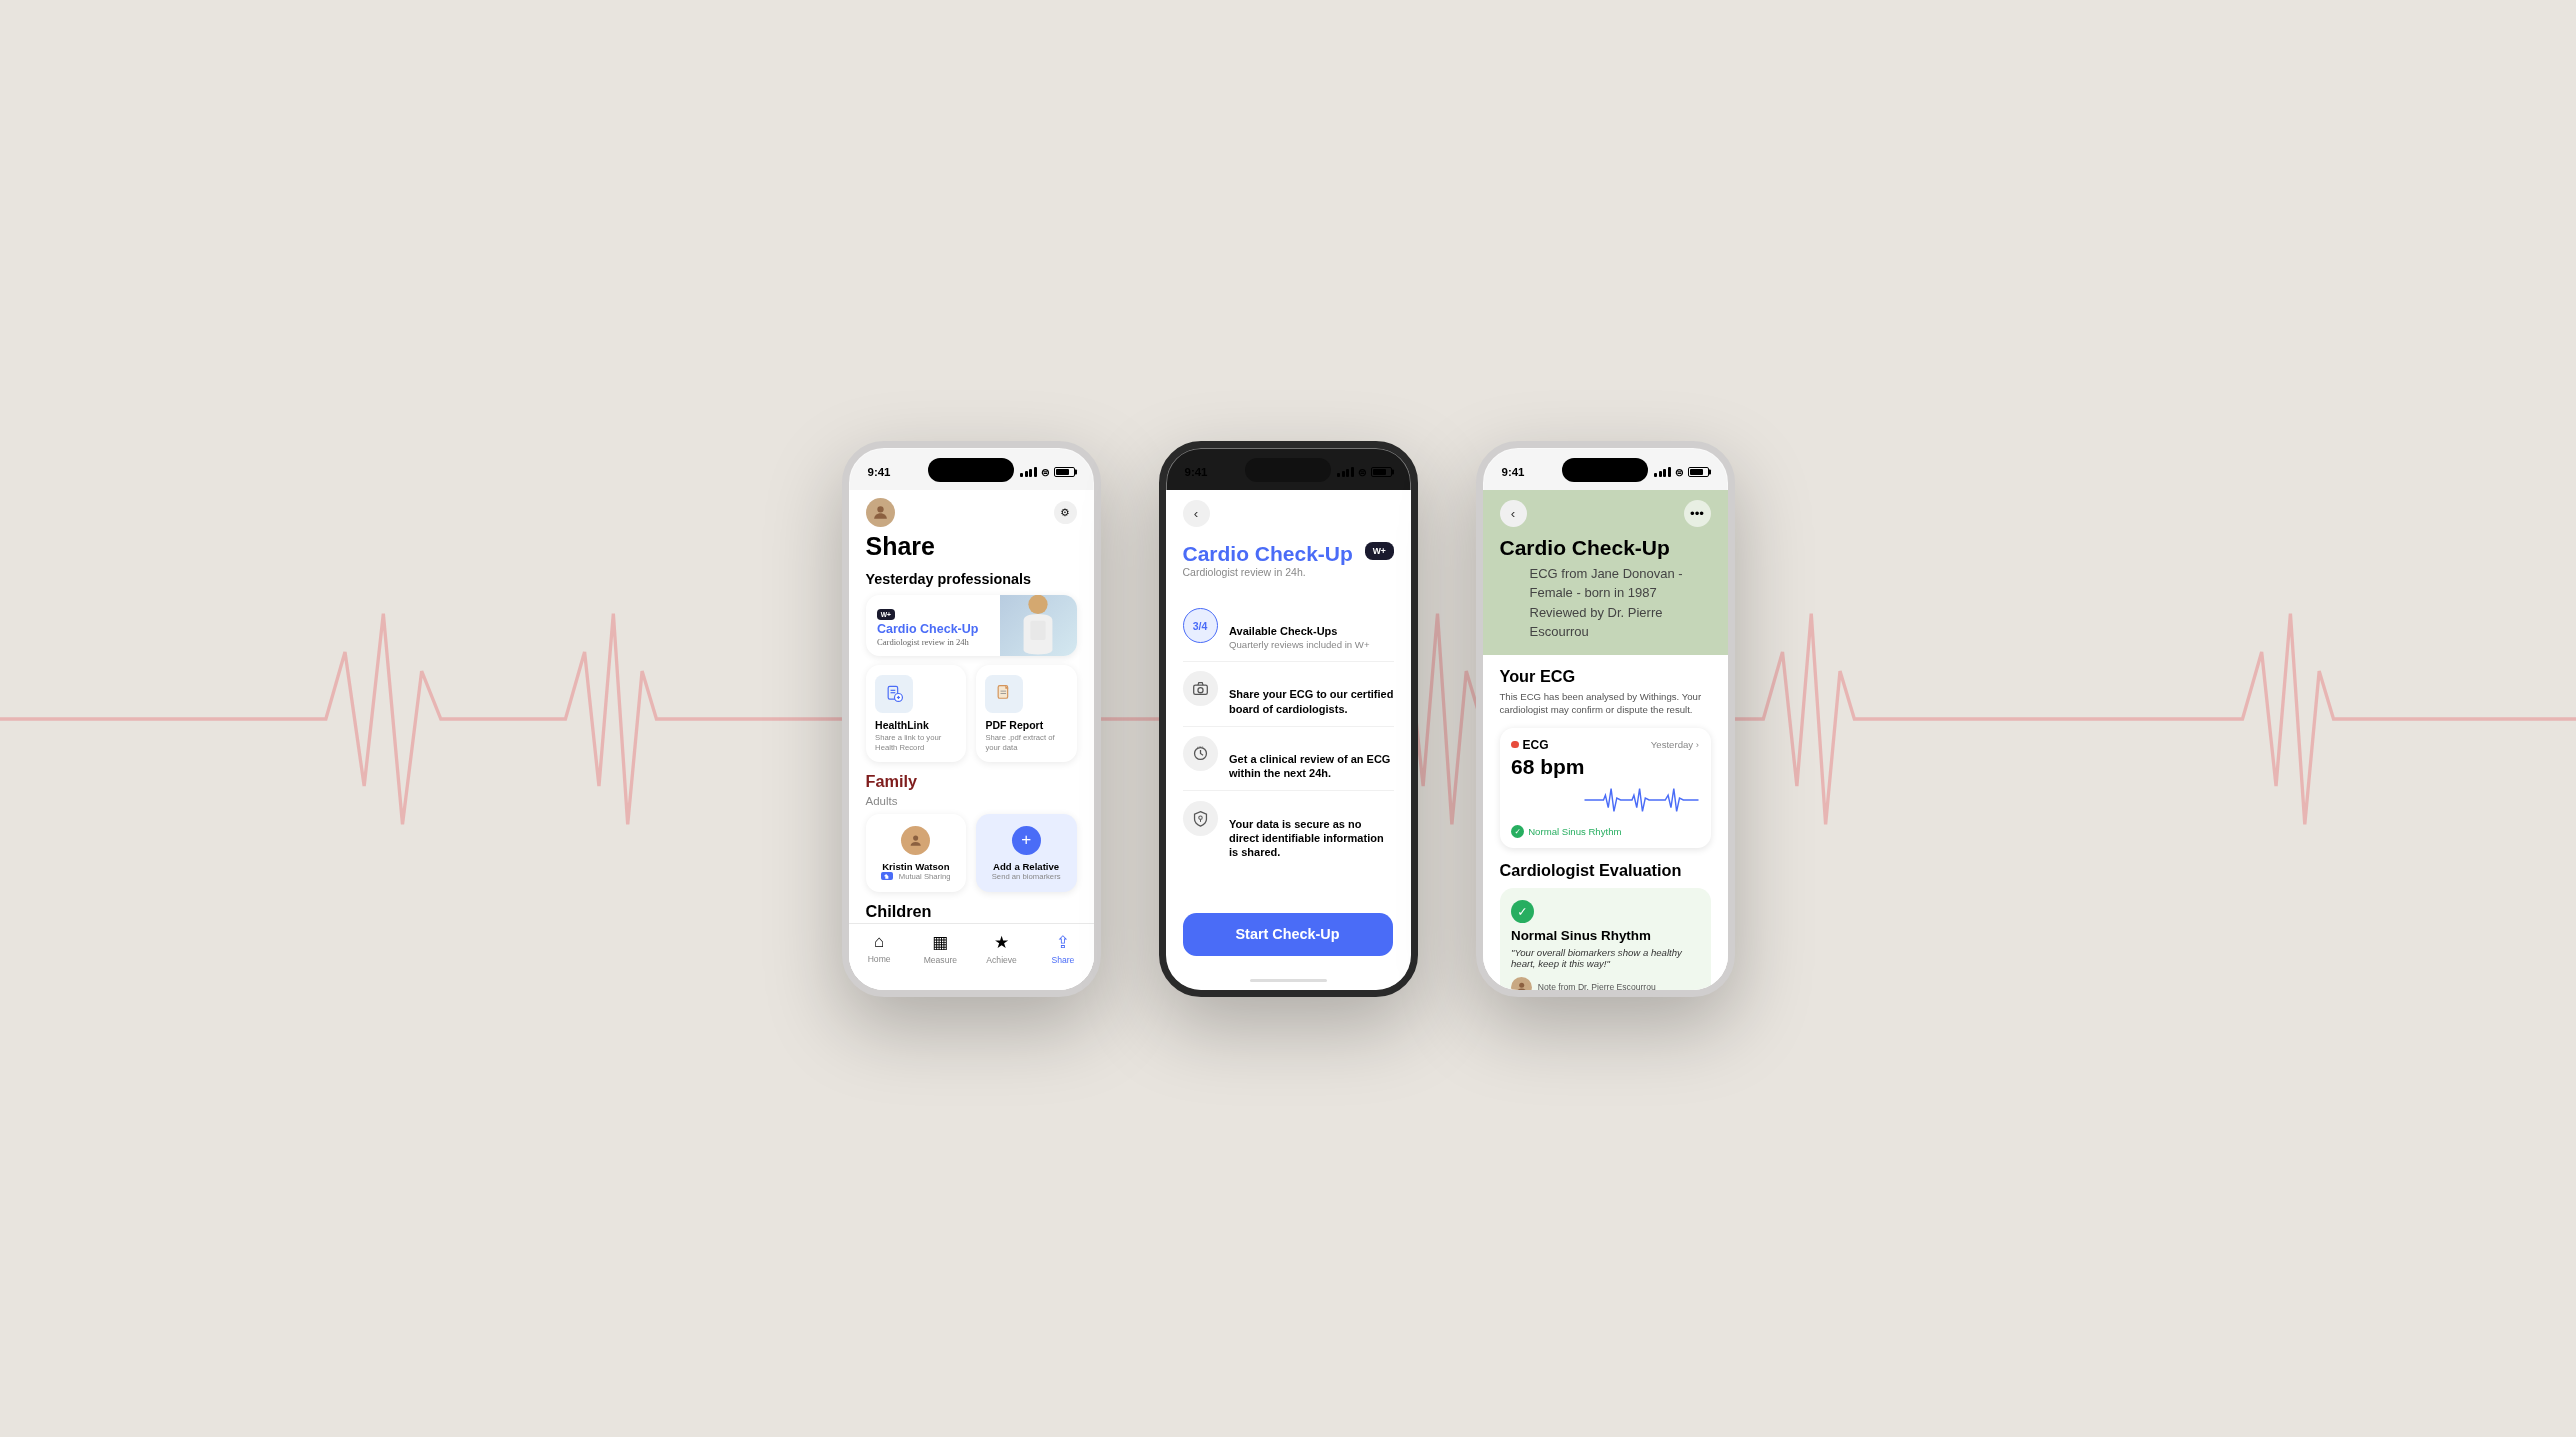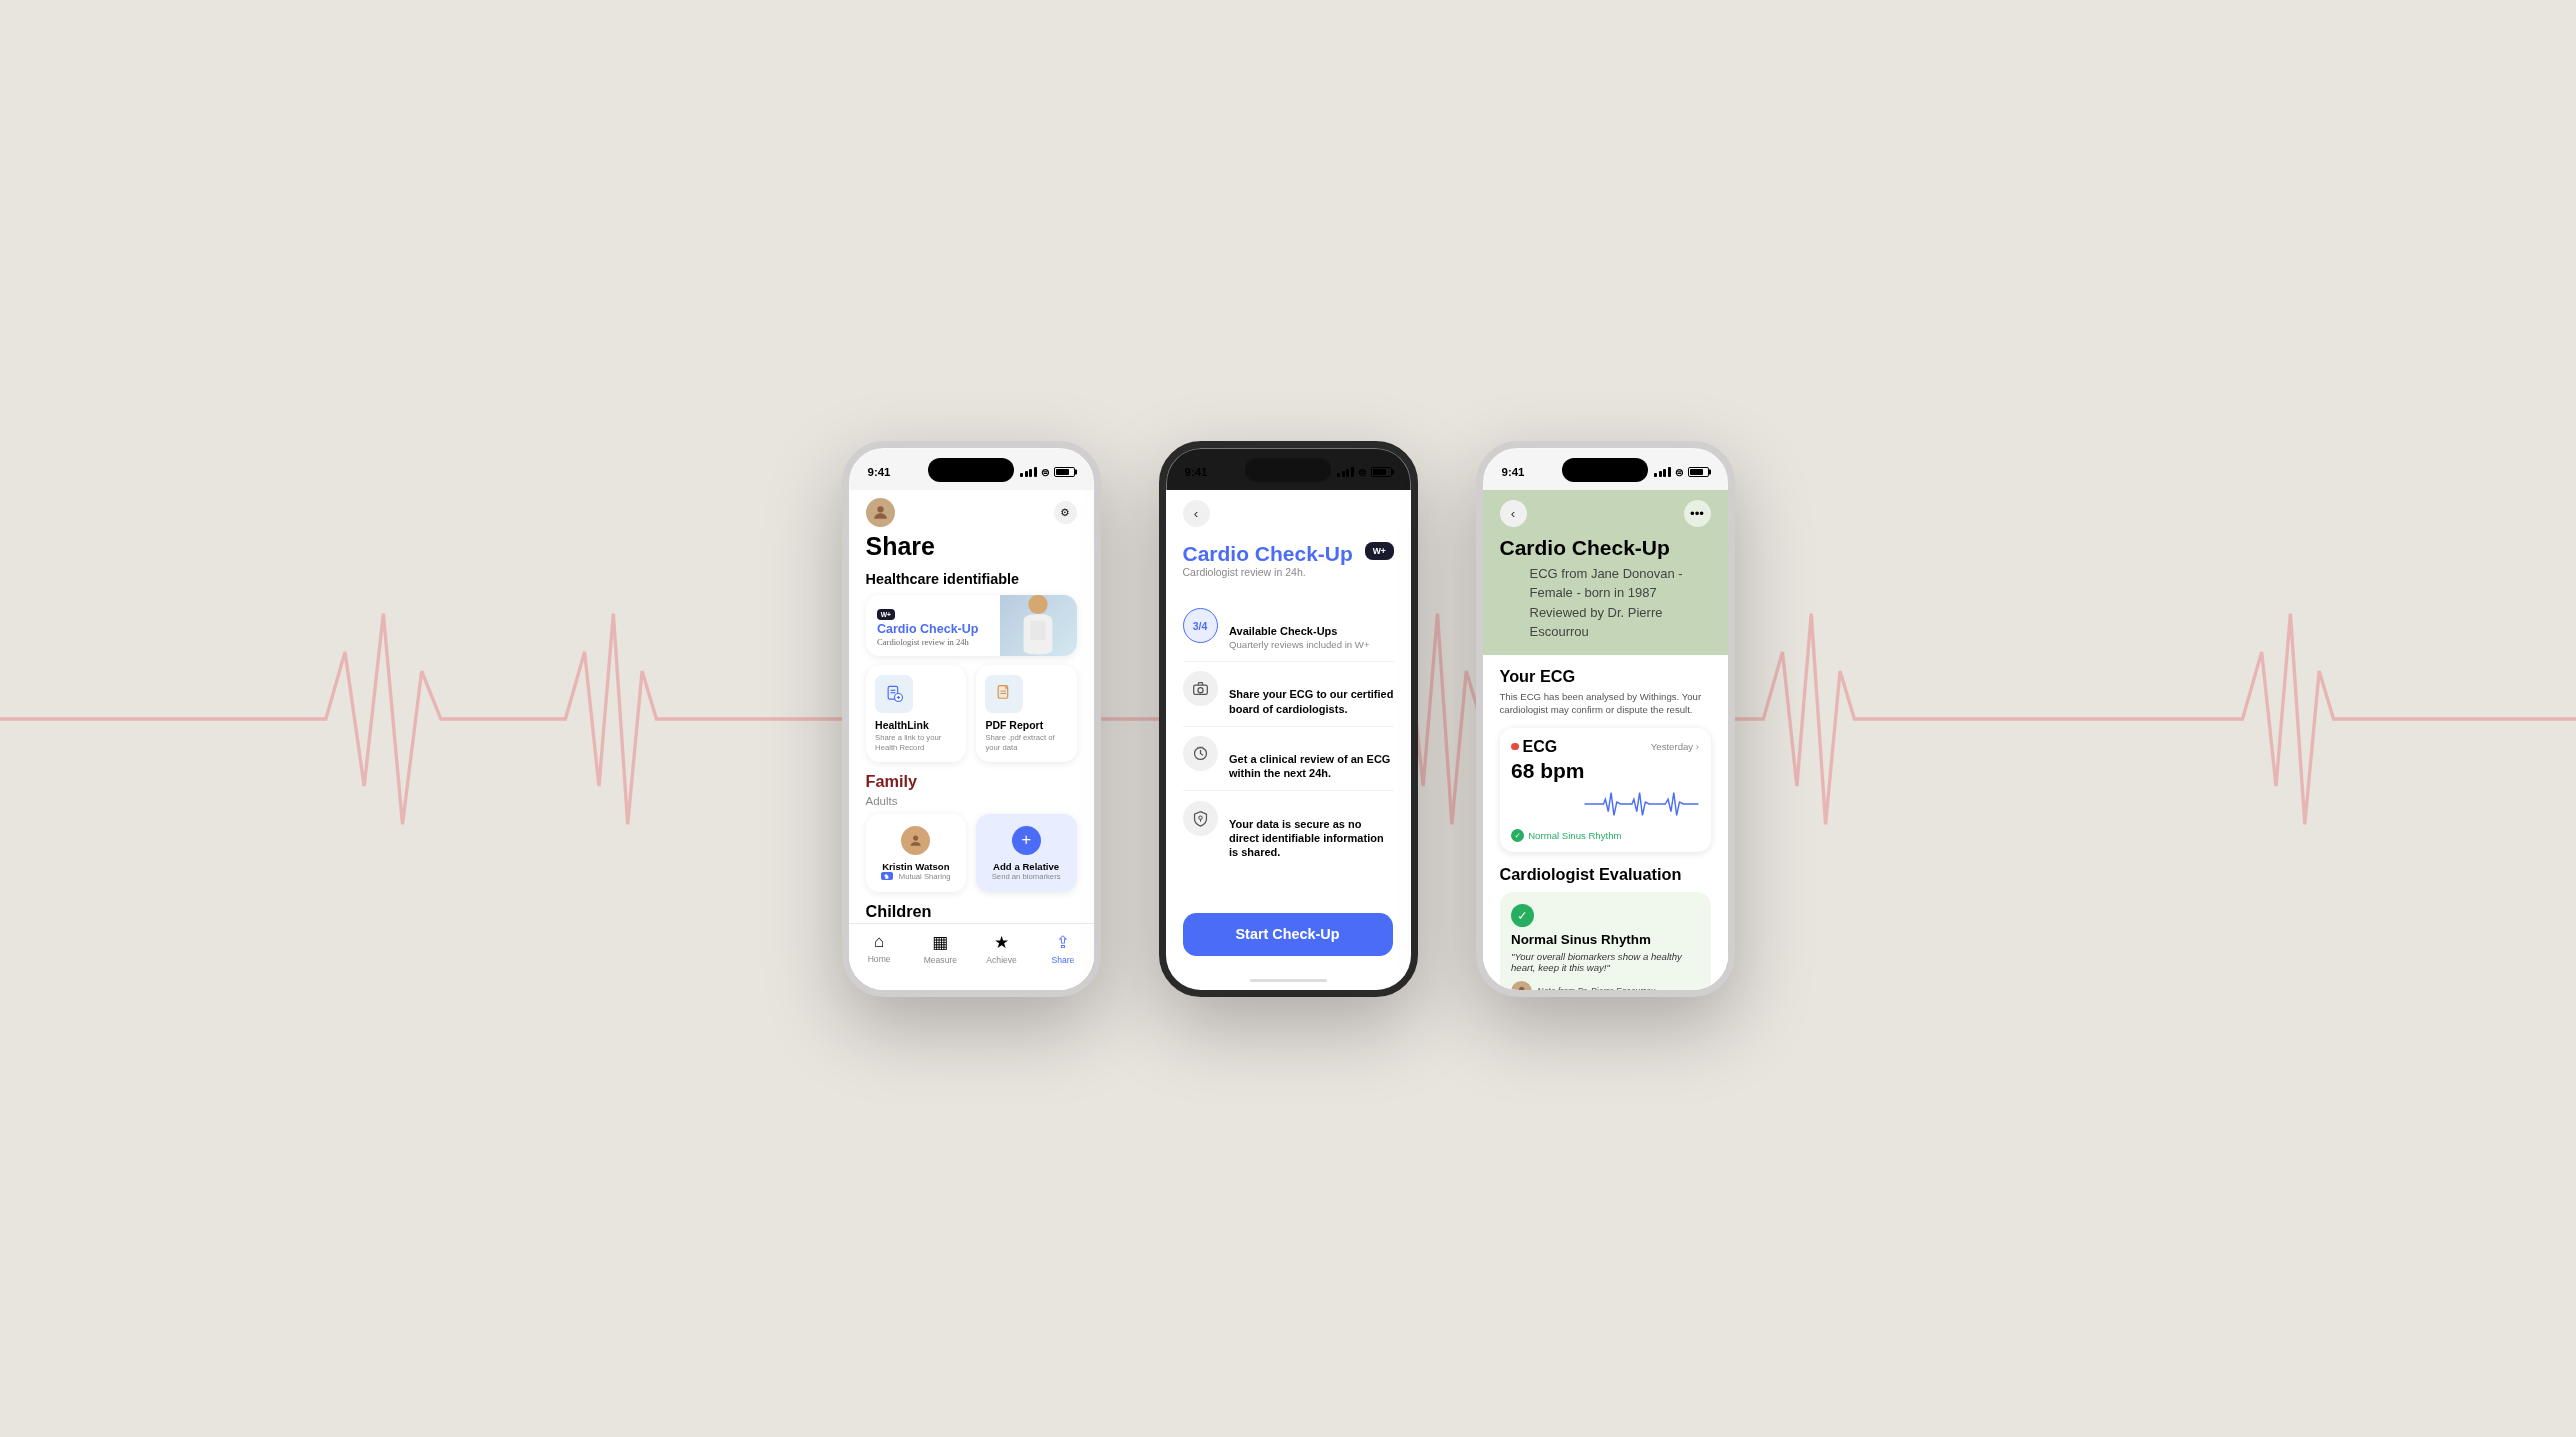--- a/index.html
+++ b/index.html
@@ -562,21 +562,21 @@
       display: flex;
       justify-content: space-between;
       align-items: center;
       margin-bottom: 3.8px;
     }
 
     .ecg-label {
       display: flex;
       align-items: center;
       gap: 3.8px;
-      font-size: 16px;
+      font-size: 12px;
       font-weight: 600;
     }
 
     .heart-dot {
       width: 7.7px;
       height: 7.7px;
       border-radius: 50%;
       background: #e74c3c;
     }
 
@@ -740,21 +740,21 @@
         <div class="share-header">
           <div class="avatar-small">
             <svg viewBox="0 0 24 24" fill="#8b6040">
                 <circle cx="12" cy="8" r="4"></circle>
                 <path d="M4 20c0-4 3.6-7 8-7s8 3 8 7"></path>
               </svg>
           </div>
           <div style="width:23px;height:23px;background:#f0f0f0;border-radius:50%;display:flex;align-items:center;justify-content:center;font-size:10.5px;">⚙</div>
         </div>
         <div class="share-title">Share</div>
-        <div class="section-title">Healthcare identifiable</div>
+        <div class="section-title">Yesterday professionals</div>
 
         <div class="cardio-banner">
           <div class="cardio-banner-content">
             <span class="w-plus-badge">W+</span>
             <div class="cardio-banner-title">Cardio Check-Up</div>
             <div class="cardio-banner-sub">Cardiologist review in 24h</div>
           </div>
           <div class="cardio-banner-img">
             <svg viewBox="0 0 60 80" width="58" height="77">
               <circle cx="30" cy="18" r="10" fill="#d4a870"></circle>

